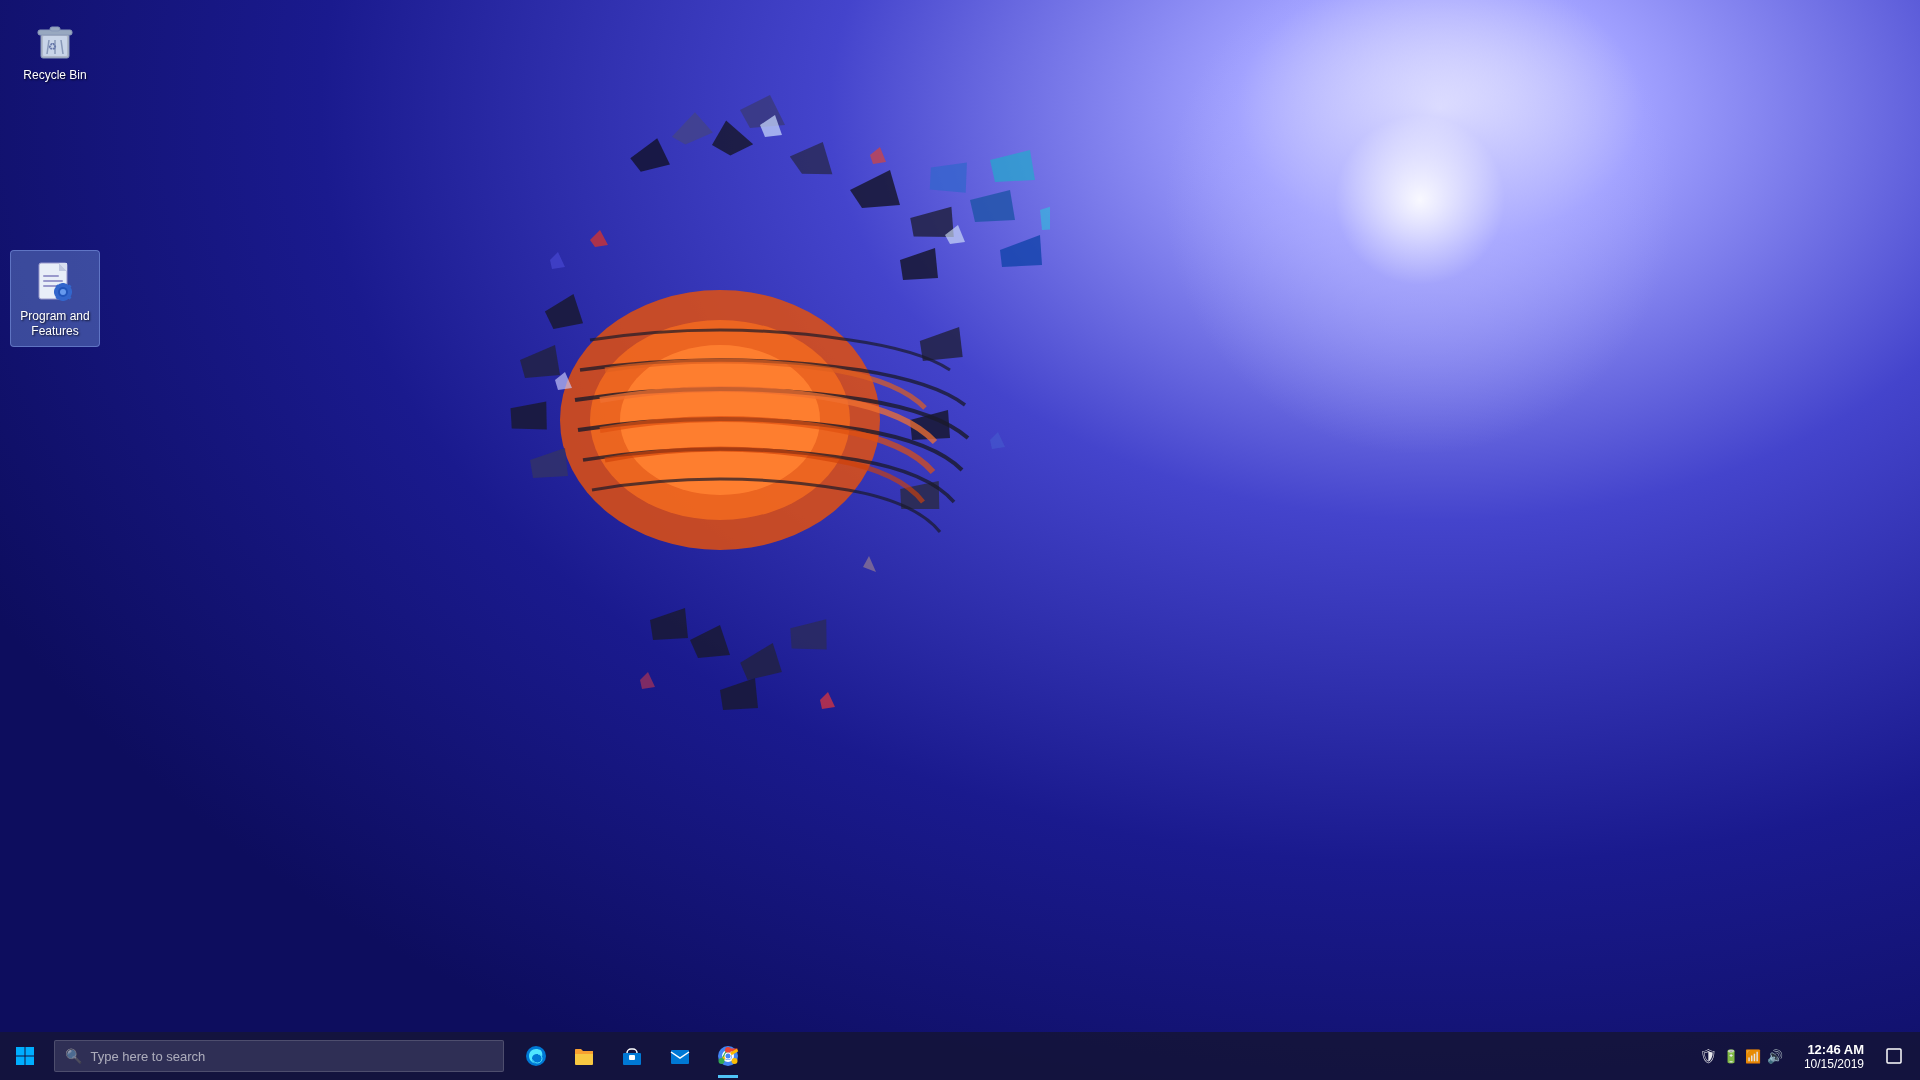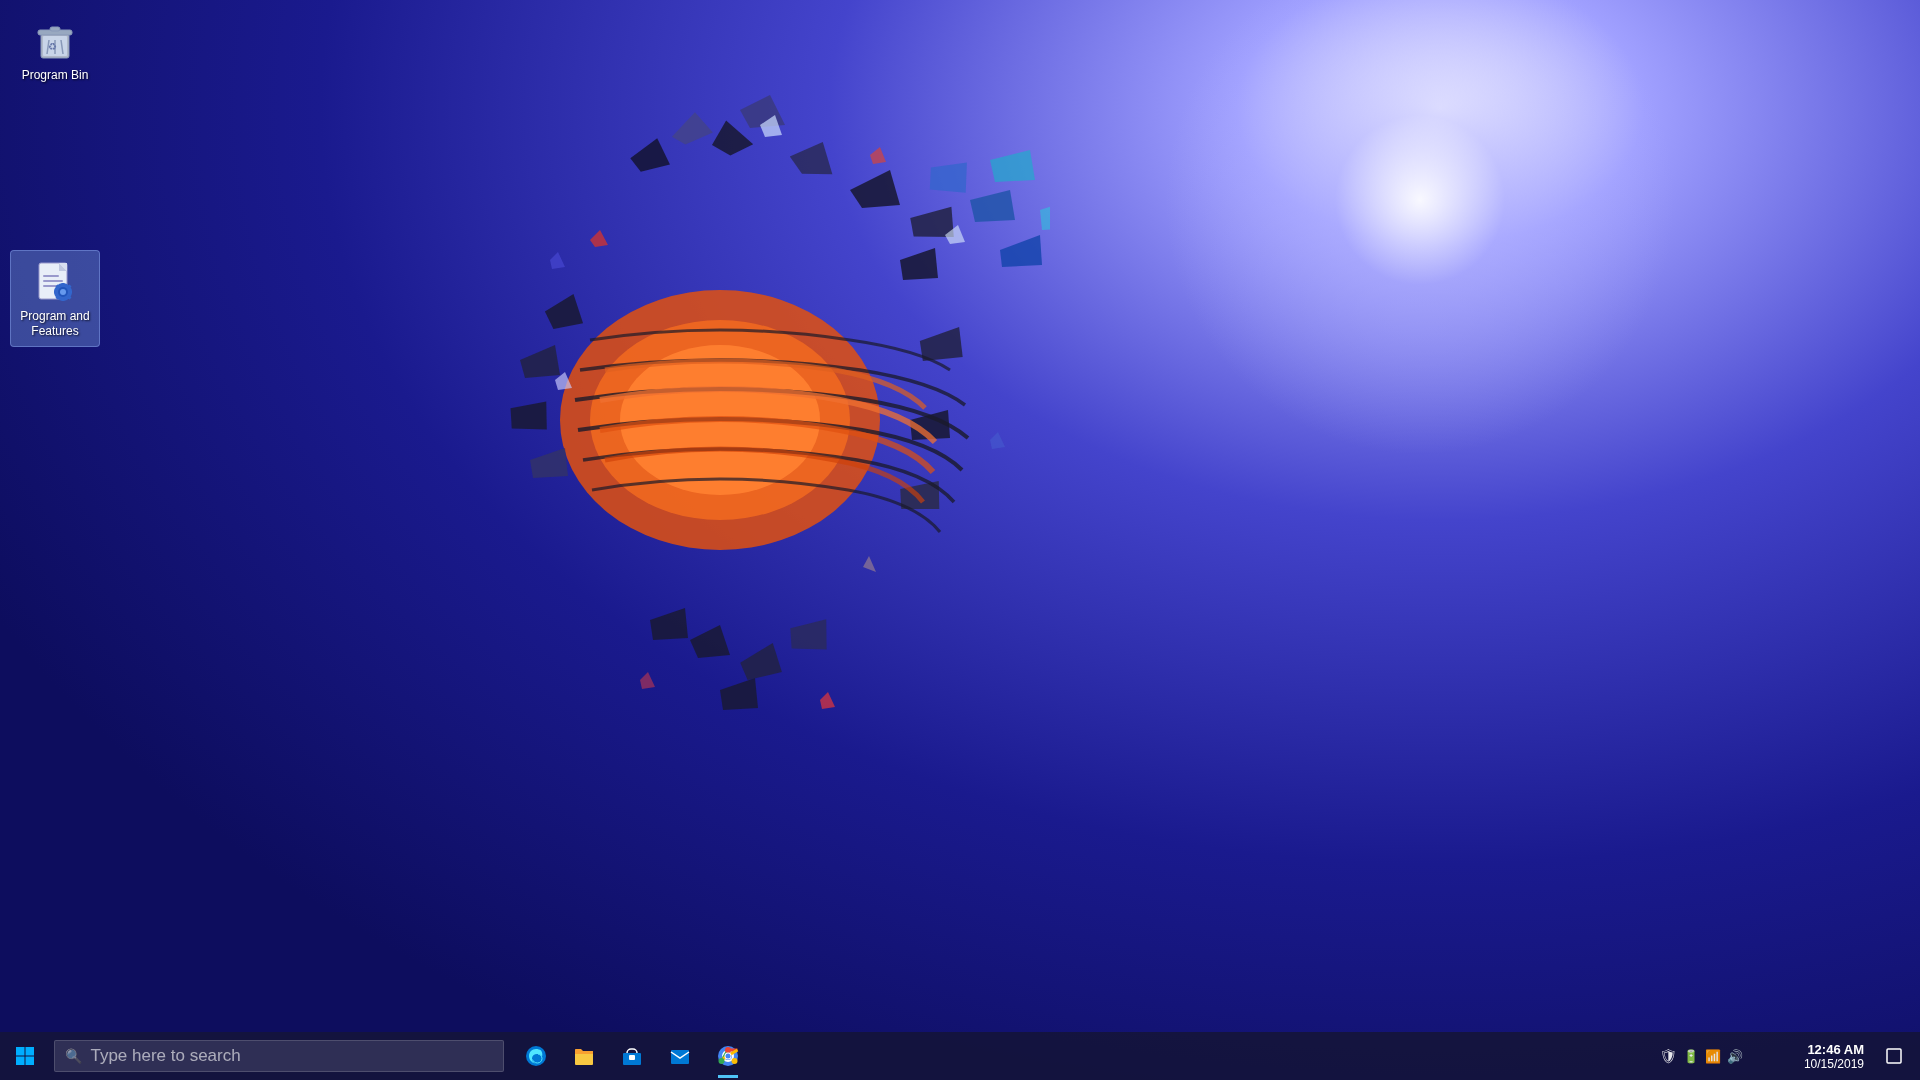--- a/index.html
+++ b/index.html
@@ -103,21 +103,21 @@
     }
 
     .search-bar .search-icon {
       color: rgba(255,255,255,0.6);
       margin-right: 8px;
       font-size: 14px;
     }
 
     .search-bar .search-text {
       color: rgba(255,255,255,0.6);
-      font-size: 17px;
+      font-size: 13px;
     }
 
     
     .taskbar-apps {
       display: flex;
       align-items: center;
       margin-left: 4px;
     }
 
     .taskbar-app {
@@ -175,21 +175,20 @@
 
     .clock-time {
       color: white;
       font-size: 13px;
       font-weight: 700;
     }
 
     .clock-date {
       color: white;
       font-size: 12px;
-      margin-left: 40px;
     }
 
     .notification-btn {
       width: 36px;
       height: 48px;
       display: flex;
       align-items: center;
       justify-content: center;
       cursor: pointer;
       color: white;
@@ -317,21 +316,21 @@
 
           <rect x="17" y="9" width="10" height="4" rx="2" fill="#98a8c0" stroke="#8898b8" stroke-width="1"></rect>
 
           <line x1="16" y1="22" x2="14" y2="36" stroke="#8898b8" stroke-width="1.5"></line>
           <line x1="22" y1="22" x2="22" y2="36" stroke="#8898b8" stroke-width="1.5"></line>
           <line x1="28" y1="22" x2="30" y2="36" stroke="#8898b8" stroke-width="1.5"></line>
 
           <text x="15" y="32" font-size="10" fill="#6677aa">♻</text>
         </svg>
       </div>
-      <span class="icon-label">Program Bin</span>
+      <span class="icon-label">Recycle Bin</span>
     </div>
 
     <div class="desktop-icon selected" style="margin-top: 9px;">
       <div class="icon-img">
         <svg width="44" height="44" viewBox="0 0 44 44" xmlns="http://www.w3.org/2000/svg">
 
           <rect x="6" y="4" width="28" height="36" rx="2" fill="#e8eef8" stroke="#9999cc" stroke-width="1"></rect>
 
           <polygon points="26,4 34,12 26,12" fill="#c0c8e0"></polygon>
           <polygon points="26,4 34,4 34,12" fill="#d8dff0"></polygon>

